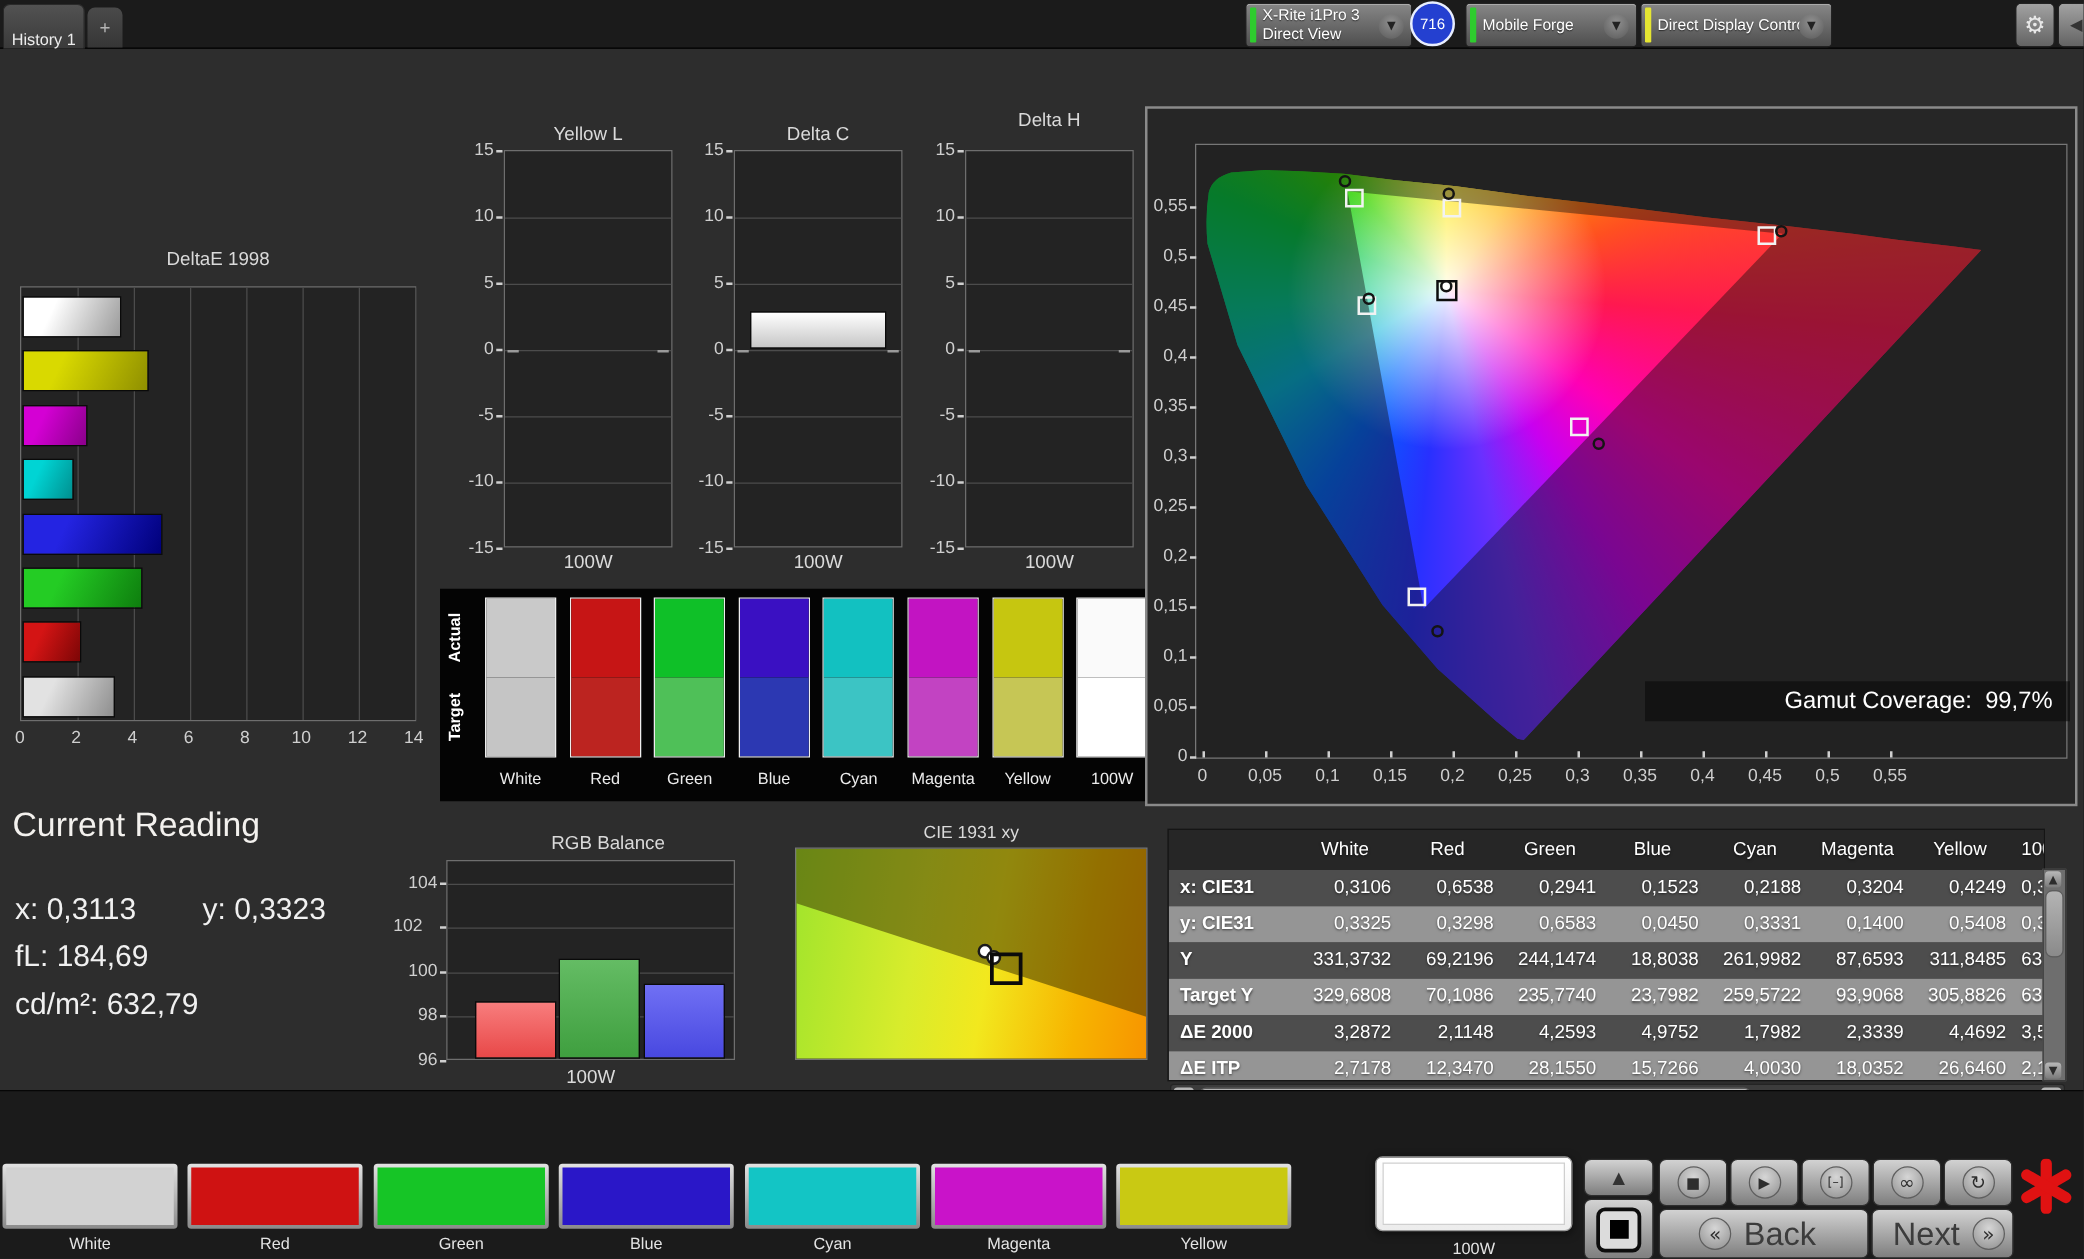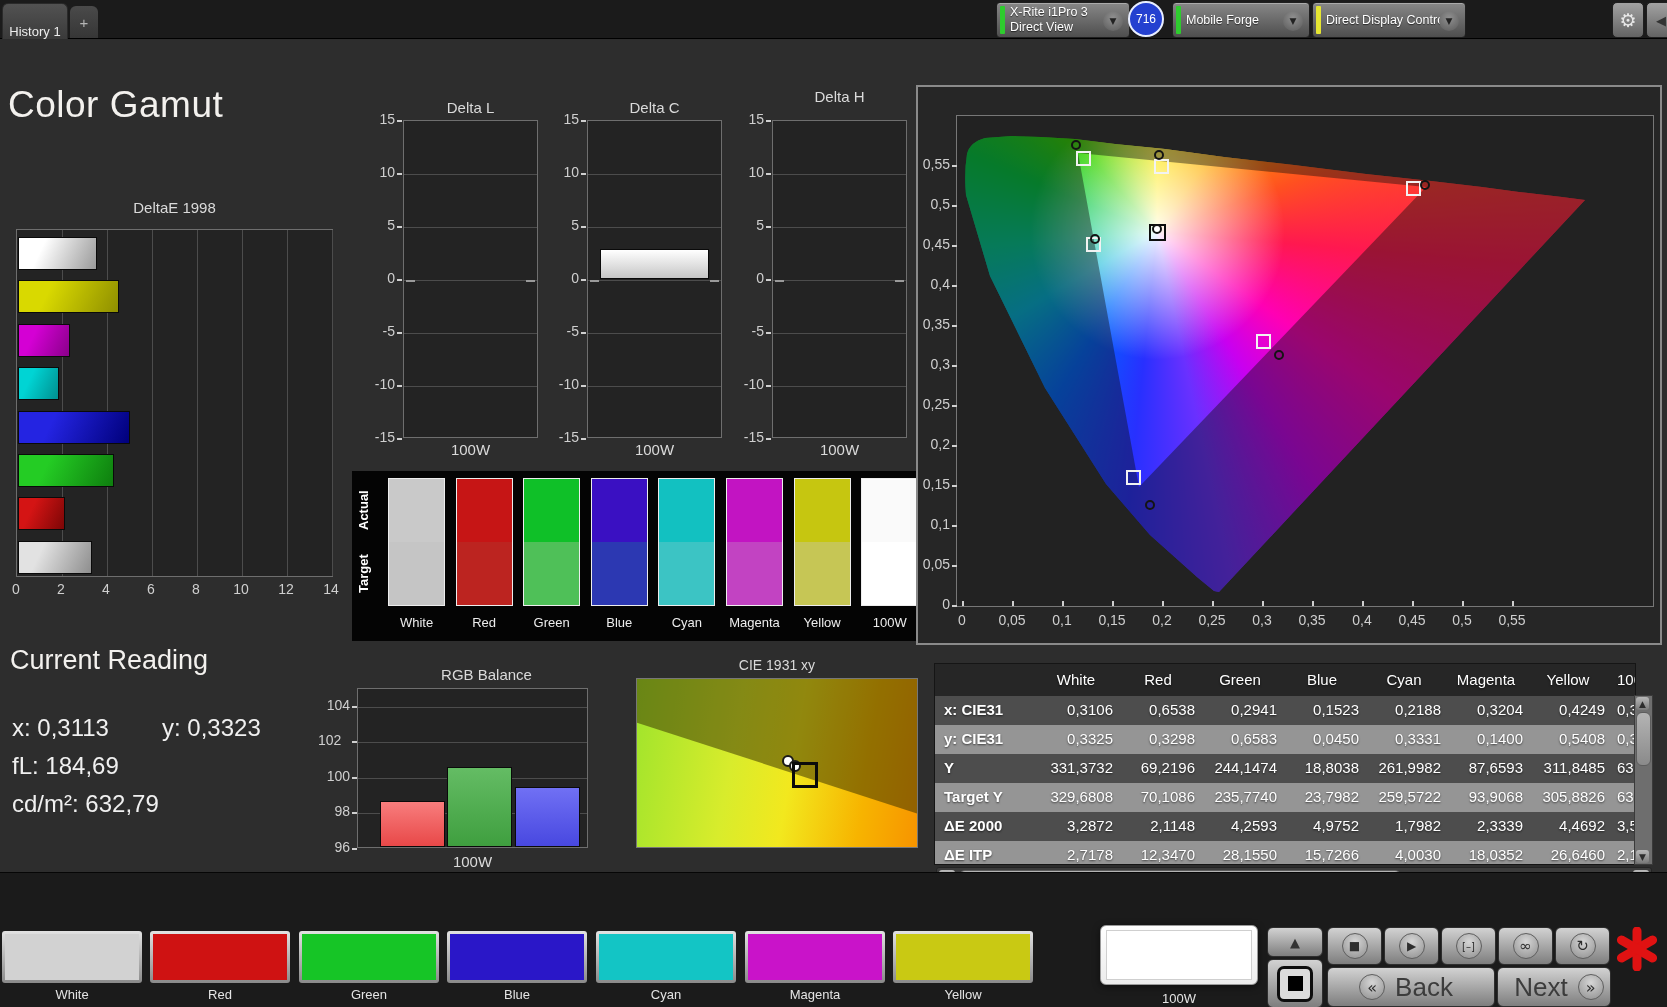--- a/index.html
+++ b/index.html
@@ -150,21 +150,20 @@
         </div>
     </div>
     <div class="sq-btn" style="left:1612px;width:30px;font-size:19px;">
       <span class="glyph">⚙</span>
     </div>
     <div class="sq-btn" style="left:1646px;width:28px;font-size:13px;color:#333;">
       <span class="glyph">◀</span>
     </div>
   </div>
 
-  <div class="page-title">Color Gamut</div>
 
   <div class="chart-title" style="left:16px;top:199px;width:317px;">DeltaE 1998</div>
   <div class="plot" id="de-plot" style="left:16px;top:229px;width:317px;height:348px;">
       <div class="gridv" style="left: 45px;"></div>
       <div class="gridv" style="left: 90px;"></div>
       <div class="gridv" style="left: 135px;"></div>
       <div class="gridv" style="left: 180px;"></div>
       <div class="gridv" style="left: 225px;"></div>
       <div class="gridv" style="left: 270px;"></div>
       <div class="gridv" style="left: 315px;"></div>
@@ -241,20 +240,23 @@
         <div class="marker-c" style="left: 153px; top: 53px;"></div>
         <div class="marker-sq" style="left: 208px; top: 382.8px;"></div>
         <div class="marker-c" style="left: 227px; top: 413px;"></div>
         <div class="marker-sq" style="left: 168px; top: 150px;"></div>
         <div class="marker-c" style="left: 172px; top: 147.4px;"></div>
         <div class="marker-sq" style="left: 338px; top: 246.8px;"></div>
         <div class="marker-c" style="left: 356px; top: 263.4px;"></div>
         <div class="marker-sq" style="left: 236px; top: 71.6px;"></div>
         <div class="marker-c" style="left: 236px; top: 62.6px;"></div>
       </div>
+    <div class="coverage">
+      <span>Gamut Coverage:</span>&nbsp;&nbsp;<span>99,7%</span>
+    </div>
   <div class="axis-lab" style="left: 22px; top: 525px; width: 44px; text-align: center;">0</div>
       <div class="tickdash" style="left: 44px; top: 514px; width: 2px; height: 5px;"></div>
       <div class="axis-lab" style="left: 72px; top: 525px; width: 44px; text-align: center;">0,05</div>
       <div class="tickdash" style="left: 94px; top: 514px; width: 2px; height: 5px;"></div>
       <div class="axis-lab" style="left: 122px; top: 525px; width: 44px; text-align: center;">0,1</div>
       <div class="tickdash" style="left: 144px; top: 514px; width: 2px; height: 5px;"></div>
       <div class="axis-lab" style="left: 172px; top: 525px; width: 44px; text-align: center;">0,15</div>
       <div class="tickdash" style="left: 194px; top: 514px; width: 2px; height: 5px;"></div>
       <div class="axis-lab" style="left: 222px; top: 525px; width: 44px; text-align: center;">0,2</div>
       <div class="tickdash" style="left: 244px; top: 514px; width: 2px; height: 5px;"></div>
@@ -502,21 +504,21 @@
       </div>
     </div>
 <div class="axis-lab" style="left: 4px; top: 581px; width: 24px; text-align: center;">0</div>
     <div class="axis-lab" style="left: 49px; top: 581px; width: 24px; text-align: center;">2</div>
     <div class="axis-lab" style="left: 94px; top: 581px; width: 24px; text-align: center;">4</div>
     <div class="axis-lab" style="left: 139px; top: 581px; width: 24px; text-align: center;">6</div>
     <div class="axis-lab" style="left: 184px; top: 581px; width: 24px; text-align: center;">8</div>
     <div class="axis-lab" style="left: 229px; top: 581px; width: 24px; text-align: center;">10</div>
     <div class="axis-lab" style="left: 274px; top: 581px; width: 24px; text-align: center;">12</div>
     <div class="axis-lab" style="left: 319px; top: 581px; width: 24px; text-align: center;">14</div>
-    <div class="chart-title" style="left: 403px; top: 99px; width: 135px;">Delta L</div>
+    <div class="chart-title" style="left: 403px; top: 99px; width: 135px;">Yellow L</div>
     <div class="plot" style="left: 403px; top: 120px; width: 135px; height: 318px;">
       <div class="gridh" style="top: 53px;"></div>
       <div class="gridh" style="top: 106px;"></div>
       <div class="gridh" style="top: 159px;"></div>
       <div class="gridh" style="top: 212px;"></div>
       <div class="gridh" style="top: 265px;"></div>
       <div class="tickdash" style="left: 2px; top: 159px; width: 9px; height: 2px; background: rgb(154, 154, 154);"></div>
       <div class="tickdash" style="right: 2px; top: 159px; width: 9px; height: 2px; background: rgb(154, 154, 154);"></div>
     </div>
     <div class="axis-lab" style="left: 367px; top: 111px; width: 28px; text-align: right;">15</div>
@@ -580,21 +582,21 @@
     <div class="tickdash" style="left: 766px; top: 279px; width: 5px; height: 2px;"></div>
     <div class="axis-lab" style="left: 736px; top: 323px; width: 28px; text-align: right;">-5</div>
     <div class="tickdash" style="left: 766px; top: 332px; width: 5px; height: 2px;"></div>
     <div class="axis-lab" style="left: 736px; top: 376px; width: 28px; text-align: right;">-10</div>
     <div class="tickdash" style="left: 766px; top: 385px; width: 5px; height: 2px;"></div>
     <div class="axis-lab" style="left: 736px; top: 429px; width: 28px; text-align: right;">-15</div>
     <div class="tickdash" style="left: 766px; top: 438px; width: 5px; height: 2px;"></div>
     <div class="chart-title" style="left: 772px; top: 441px; width: 135px;">100W</div>
     <div class="axis-lab" style="left: 318px; top: 696.778px; width: 32px; text-align: right;">104</div>
     <div class="tickdash" style="left: 352px; top: 705.778px; width: 5px; height: 2px;"></div>
-    <div class="axis-lab" style="left: 318px; top: 732.333px; width: 32px; text-align: left;">102</div>
+    <div class="axis-lab" style="left: 306px; top: 732.333px; width: 32px; text-align: right;">102</div>
     <div class="tickdash" style="left: 352px; top: 741.333px; width: 5px; height: 2px;"></div>
     <div class="axis-lab" style="left: 318px; top: 767.889px; width: 32px; text-align: right;">100</div>
     <div class="tickdash" style="left: 352px; top: 776.889px; width: 5px; height: 2px;"></div>
     <div class="axis-lab" style="left: 318px; top: 803.444px; width: 32px; text-align: right;">98</div>
     <div class="tickdash" style="left: 352px; top: 812.444px; width: 5px; height: 2px;"></div>
     <div class="axis-lab" style="left: 318px; top: 839px; width: 32px; text-align: right;">96</div>
     <div class="tickdash" style="left: 352px; top: 848px; width: 5px; height: 2px;"></div>
   </div>
 
 </body></html>

